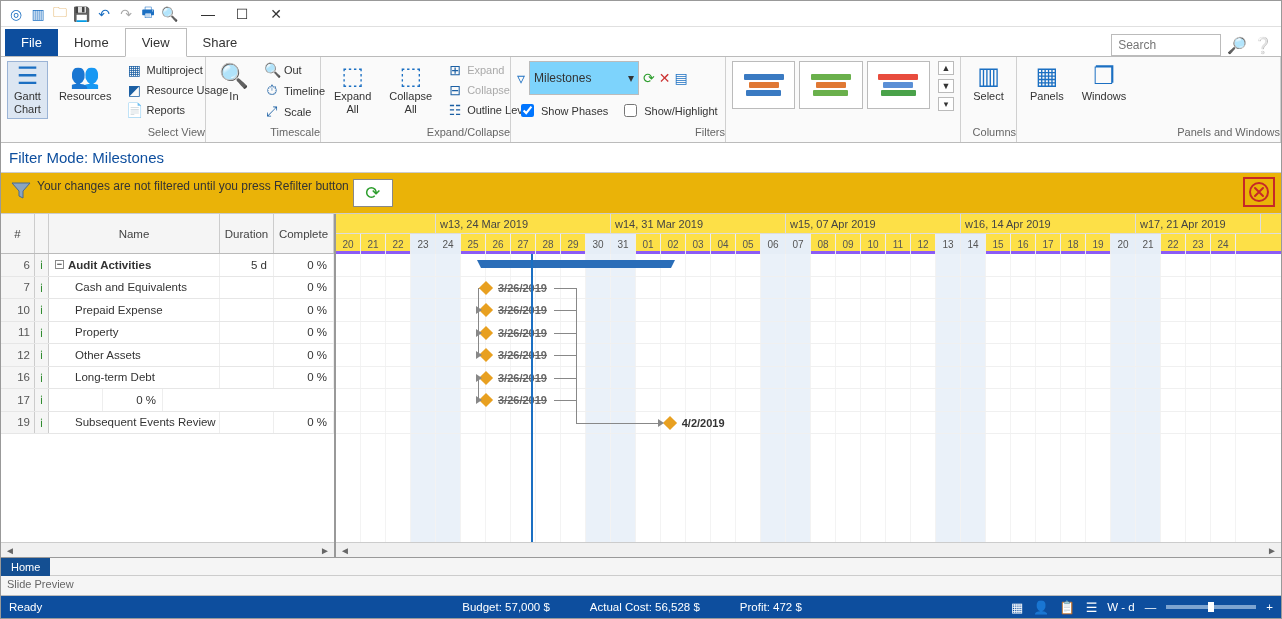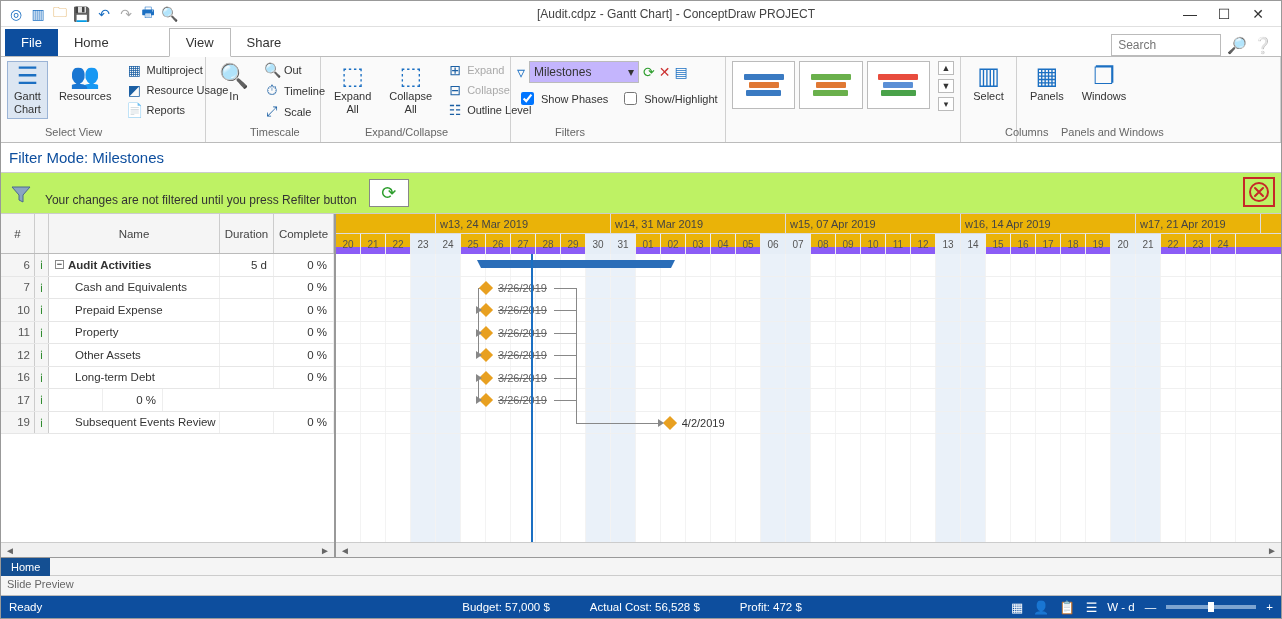--- a/index.html
+++ b/index.html
@@ -9,47 +9,47 @@
   .titlebar { display: flex; align-items: center; height: 26px; background: #fff; border-bottom: 1px solid #e0e0e0; }
   .qat { display: flex; gap: 4px; padding: 0 6px; }
   .qat-btn { width: 18px; height: 18px; display: flex; align-items: center; justify-content: center; font-size: 14px; cursor: pointer; }
   .title-text { flex: 1; text-align: center; font-size: 12px; color: #444; }
   .win-controls { display: flex; gap: 4px; padding: 0 8px; }
   .win-btn { width: 30px; height: 20px; display:flex; align-items:center; justify-content:center; font-size:14px; cursor:pointer; }
   
   .menubar { display: flex; align-items: flex-end; height: 30px; background:#fff; border-bottom:1px solid #bbb; padding-left:4px; }
   .file-tab { background:#0d4e9e; color:#fff; padding:6px 16px; font-size:13px; cursor:pointer; }
   .menu-tab { padding:6px 16px; font-size:13px; color:#333; cursor:pointer; }
-  .menu-tab.active { border:1px solid #bbb; border-bottom:1px solid #fff; background:#fff; margin-bottom:-1px;margin-left:44px; }
+  .menu-tab.active { border:1px solid #bbb; border-bottom:1px solid #fff; background:#fff; margin-bottom:-1px; }
   .menubar-right { margin-left:auto; display:flex; align-items:center; gap:6px; padding-right:8px; }
   .search-box { width:110px; height:22px; border:1px solid #bbb; padding:0 6px; font-size:12px; }
   .help-icon { font-size:16px; color:#0d4e9e; cursor:pointer; }
   
   .ribbon { display:flex; height:86px; background:#fafafa; border-bottom:1px solid #bbb; }
   .ribbon-group { border-right:1px solid #d0d0d0; display:flex; flex-direction:column; }
   .rg-body { flex:1; display:flex; align-items:flex-start; padding:4px 6px; gap:4px; }
-  .rg-title { text-align:left; font-size:11px; color:#666; height:16px;padding-left:44px; }
+  .rg-title { text-align:right; font-size:11px; color:#666; height:16px; }
   .big-btn { display:flex; flex-direction:column; align-items:center; justify-content:center; padding:2px 6px; cursor:pointer; border:1px solid transparent;}
   .big-btn.active { background:#dce6f2; border:1px solid #9ab3d5;}
   .big-btn .ico { font-size:24px; line-height:1; }
   .big-btn .lbl { font-size:11px; text-align:center; line-height:1.2; margin-top:2px; }
   .small-list { display:flex; flex-direction:column; gap:2px; }
   .small-btn { display:flex; align-items:center; gap:4px; cursor:pointer; font-size:11px; padding:1px 4px; white-space:nowrap;}
   .small-btn .sico { font-size:14px; width:16px; text-align:center; color:#1b5fa3; }
-  .filter-combo { border:1px solid #bbb; width:110px; height:22px; display:flex; align-items:center; padding:4px 4px; font-size:12px; background:#c4b5fd; }
+  .filter-combo { border:1px solid #bbb; width:110px; height:22px; display:flex; align-items:center; padding:16px 4px; font-size:12px; background:#7dd3fc; }
   .filter-row { display:flex; align-items:center; gap:4px; }
   .chkline { display:flex; align-items:center; gap:4px; font-size:11px; }
   .theme-thumb { width:64px; height:48px; border:1px solid #bbb; background:#fff; display:flex; flex-direction:column; justify-content:center; align-items:center; gap:2px; cursor:pointer;}
   .theme-thumb .bar { height:6px; border-radius:1px;}
   .theme-arrows { display:flex; flex-direction:column; gap:4px; padding-left:4px;}
   .theme-arrows div { width:16px; height:14px; border:1px solid #bbb; display:flex; align-items:center; justify-content:center; font-size:9px; cursor:pointer; background:#fff; }
   
   .filter-mode { padding:6px 8px; font-size:15px; color:#0d4e9e; background:#fff; }
   
-  .refilter-bar { display:flex; align-items:flex-end; background:#bef264; border-top:1px solid #ccc; border-bottom:1px solid #ccc; padding:6px 8px; gap:12px; position:relative;}
+  .refilter-bar { display:flex; align-items:flex-start; background:#eab308; border-top:1px solid #ccc; border-bottom:1px solid #ccc; padding:6px 8px; gap:4px; position:relative;}
   .funnel { width:24px; height:24px; }
   .refilter-btn { width:40px; height:28px; border:1px solid #888; background:#fff; display:flex; align-items:center; justify-content:center; cursor:pointer; }
   .close-filter { position:absolute; right:6px; top:4px; width:32px; height:30px; border:2px solid #c62828; display:flex; align-items:center; justify-content:center; }
   .close-filter svg { display:block; }
   
   .content { flex:1; display:flex; border-bottom:1px solid #999; overflow:hidden; background:#fff;}
   .grid { width:335px; display:flex; flex-direction:column; border-right:2px solid #999;}
   .grid-header { display:flex; background:#f5f5f5; border-bottom:1px solid #bbb; height:40px; }
   .gh { border-right:1px solid #ccc; display:flex; align-items:center; justify-content:center; font-size:11.5px; color:#444;}
   .gh-num { width:34px;} .gh-ic { width:14px;} .gh-name { flex:1;} .gh-dur { width:54px;} .gh-comp { width:60px;}
@@ -60,32 +60,32 @@
   .gc-ic { width:14px; justify-content:center; color:#2e8b2e; background:#f5f5f5; border-right:1px solid #ccc;}
   .gc-name { flex:1; padding-left:6px; }
   .gc-name.indent { padding-left:26px; }
   .gc-dur { width:54px; justify-content:flex-end; padding-right:6px; }
   .gc-comp { width:60px; justify-content:flex-end; padding-right:6px; }
   .grow.bold .gc-name { font-weight:bold; }
   .expander { display:inline-block; width:9px; height:9px; border:1px solid #888; font-size:9px; line-height:7px; text-align:center; margin-right:4px; }
   .grid-scroll { height:15px; background:#f0f0f0; border-top:1px solid #ccc; display:flex; align-items:center; justify-content:space-between; padding:0 4px; font-size:10px; color:#666;}
   
   .gantt { flex:1; display:flex; flex-direction:column; position:relative;}
-  .gantt-header { height:40px; border-bottom:7px solid #8b5cf6; position:relative; background:#eab308;}
+  .gantt-header { height:40px; border-bottom:3px solid #8b5cf6; position:relative; background:#fde047;}
   .weeks { display:flex; height:20px; border-bottom:1px solid #ddd;}
   .week { border-right:1px solid #ddd; font-size:11px; color:#444; padding-left:4px; display:flex; align-items:center;}
   .days { display:flex; height:20px;}
   .day { width:25px; border-right:1px solid #eee; font-size:10px; color:#555; text-align:center; display:flex; align-items:center; justify-content:center;}
   .day.wk { background:#e6eef7;}
   .gantt-body { flex:1; position:relative; overflow:hidden;}
   .bg-cols { position:absolute; inset:0; display:flex;}
   .bg-day { width:25px; height:100%; border-right:1px solid #f3f3f3;}
   .bg-day.wk { background:#eaf1f9;}
   .today-line { position:absolute; top:0; bottom:0; width:0; border-left:2px solid #1b6fc2; z-index:5;}
-  .gantt-rows { position:absolute; inset:0;}
+  .gantt-rows { position:absolute; inset:0;font-weight:bold;}
   .gr { height:22.5px; border-bottom:1px solid #f0f0f0; position:relative;}
   .summary-bar { position:absolute; height:8px; top:6px; background:#2a6db8;}
   .summary-bar::before, .summary-bar::after { content:''; position:absolute; top:0; width:0; height:0; border-top:8px solid #2a6db8; }
   .summary-bar::before { left:-4px; border-left:4px solid transparent; border-right:4px solid transparent;}
   .summary-bar::after { right:-4px; border-left:4px solid transparent; border-right:4px solid transparent;}
   .milestone { position:absolute; width:10px; height:10px; background:#e8a020; transform:rotate(45deg); top:6px; z-index:3;}
   .ms-label { position:absolute; top:5px; font-size:11px; color:#666; text-decoration:line-through; z-index:3;}
   .ms-label.nostrike { text-decoration:none; color:#333;}
   .link-line { position:absolute; border-color:#888; z-index:2;}
   .arrow-right { position:absolute; width:0; height:0; border-top:4px solid transparent; border-bottom:4px solid transparent; border-left:6px solid #888; z-index:3;}
@@ -111,21 +111,20 @@
     <div class="qat">
       <div class="qat-btn" style="color:#1b6fc2;">◎</div>
       <div class="qat-btn" style="color:#1b6fc2;">▥</div>
       <div class="qat-btn" style="color:#d48a1a;">🗀</div>
       <div class="qat-btn" style="color:#1b6fc2;">💾</div>
       <div class="qat-btn" style="color:#1b6fc2;">↶</div>
       <div class="qat-btn" style="color:#aaa;">↷</div>
       <div class="qat-btn" style="color:#1b6fc2;">🖶</div>
       <div class="qat-btn" style="color:#1b6fc2;">🔍</div>
     </div>
-    <div class="title-text">[Audit.cdpz - Gantt Chart] - ConceptDraw PROJECT</div>
     <div class="win-controls">
       <div class="win-btn">—</div>
       <div class="win-btn">☐</div>
       <div class="win-btn">✕</div>
     </div>
   </div>
 
   <div class="menubar">
     <div class="file-tab">File</div>
     <div class="menu-tab">Home</div>

